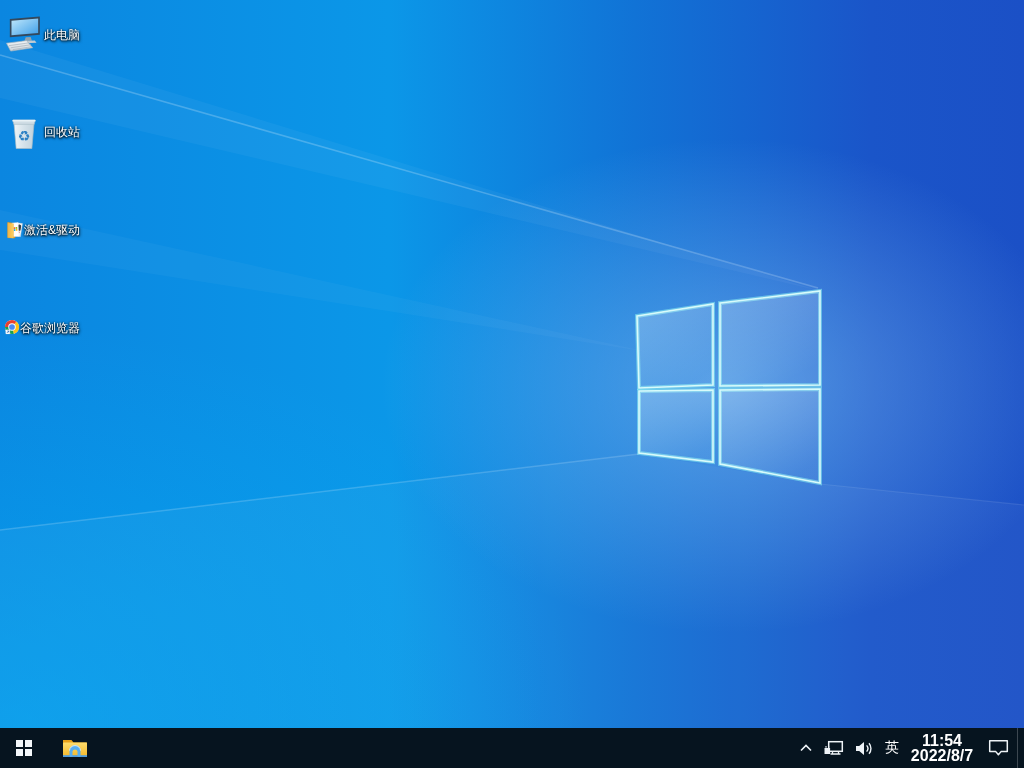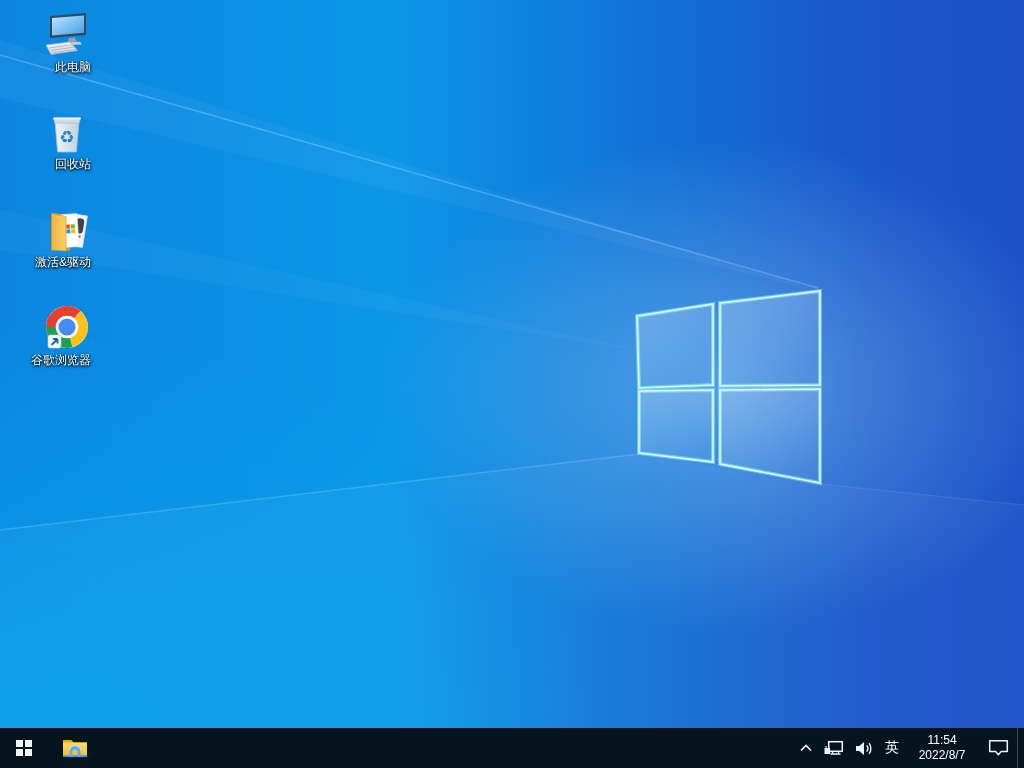--- a/index.html
+++ b/index.html
@@ -14,22 +14,22 @@
   
   .desktop {
     position: absolute; inset: 0 0 40px 0;
     overflow: hidden;
   }
   .wallpaper { position: absolute; left: 0; top: 0; width: 1024px; height: 728px; display: block; }
 
   
   .icon-col { position: absolute; left: 0; top: 0; width: 80px; }
   .desk-icon {
-    position: absolute; left: 15px; width: 76px;
-    display: flex; flex-direction: column; align-items: flex-end;
+    position: absolute; left: 4px; width: 76px;
+    display: flex; align-items: center;
     cursor: default;
   }
   .desk-icon .glyph { width: 48px; height: 48px; }
   .desk-icon .label {
     margin-top: 2px;
     font-size: 12px; line-height: 14px;
     color: #ffffff; text-align: center;
     text-shadow: 0 1px 2px rgba(0,0,0,.9), 1px 1px 3px rgba(0,0,0,.75), -1px 0 2px rgba(0,0,0,.6);
     white-space: nowrap;
   }
@@ -53,21 +53,21 @@
   }
   .win-grid span { background: #f4f8fb; display: block; }
   .explorer-btn { width: 46px; margin-left: 4px; }
   .tb-spacer { flex: 1; }
   .tray { display: flex; align-items: stretch; }
   .tray .tb-btn { padding: 0; }
   .chevron-btn { width: 26px; }
   .net-btn { width: 30px; }
   .vol-btn { width: 30px; }
   .ime-btn { width: 26px; font-size: 14px; }
-  .clock-btn { width: 74px; flex-direction: column; justify-content: center; line-height: 15px; font-size: 12px; }
+  .clock-btn { width: 74px; flex-direction: column; justify-content: center; line-height: 15px; font-size: 16px; font-weight: bold; }
   .clock-btn span { display: block; text-align: center; }
   .action-btn { width: 38px; }
   .show-desktop {
     width: 6px; height: 40px;
     border-left: 1px solid rgba(255,255,255,.22);
   }
   .tray svg { display: block; }
 </style>
 </head>
 <body>

